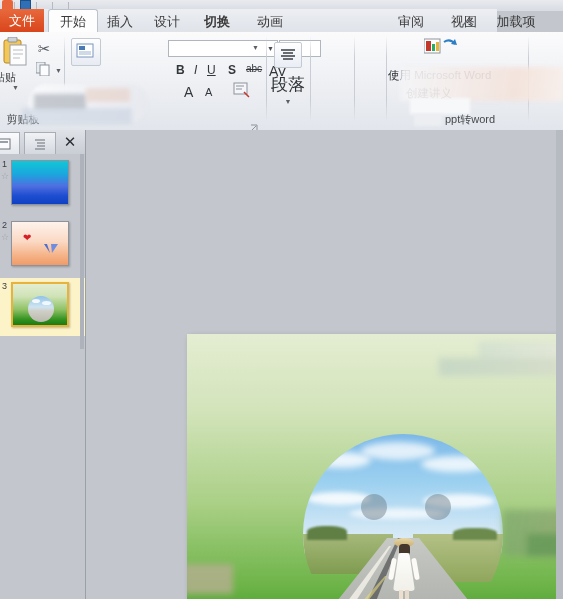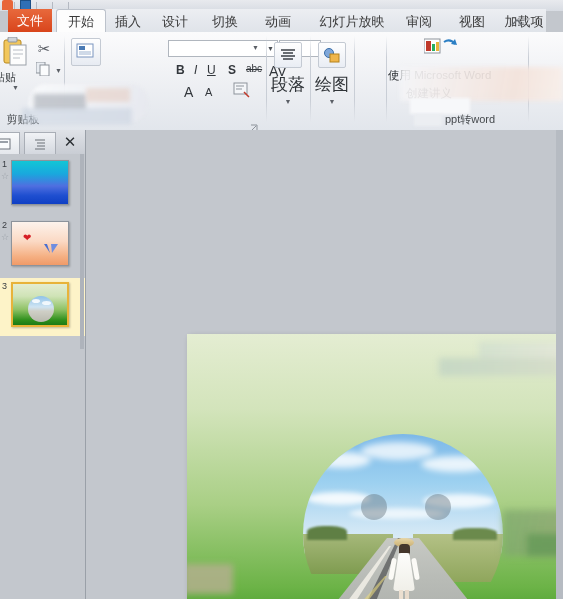--- a/index.html
+++ b/index.html
@@ -19,21 +19,21 @@
   }
   .qat-ico {
     position: absolute; top: 0px; width: 11px; height: 10px;
   }
   .qat-ico.a { left: 2px; background: #e8663a; border-radius: 2px 2px 0 0; }
   .qat-ico.b { left: 20px; background: #2f6fb5; border: 1px solid #1c4f86; box-sizing: border-box; }
   .qat-sep { position: absolute; top: 2px; width: 1px; height: 8px; background: #b4b9c2; }
 
   
   .tabbar {
-    position: absolute; left: 8px; top: 9px; width: 538px; height: 24px;
+    position: absolute; left: 0; top: 9px; width: 497px; height: 24px;
     background: linear-gradient(#eceef2, #dfe3e9);
   }
   .tab-file {
     position: absolute; left: 0; top: 0; width: 44px; height: 24px;
     background: linear-gradient(#e8693c, #d8431a);
     color: #fff; font-size: 13px; line-height: 24px; text-align: center;
     font-weight: normal;
   }
   .tab {
     position: absolute; top: 1px; height: 23px;
@@ -184,23 +184,22 @@
     <div class="qat-sep" style="left:52px;"></div>
     <div class="qat-sep" style="left:68px;"></div>
   </div>
 
   <div class="tabbar">
     <div class="tab-file">文件</div>
 
     <div class="tab active" style="left:48px; width:48px;">开始</div>
     <div class="tab" style="left:99px; width:42px;">插入</div>
     <div class="tab" style="left:143px;width:48px;">设计</div>
-    <div class="tab" style="left:196px;width:42px;">切换</div>
+    <div class="tab" style="left:196px;width:42px;font-weight:bold;">切换</div>
     <div class="tab" style="left:249px;width:42px;">动画</div>
-    <div class="tab" style="left:302px;width:84px;">幻灯片放映</div>
     <div class="tab" style="left:390px;width:42px;">审阅</div>
     <div class="tab" style="left:443px;width:42px;">视图</div>
     <div class="tab" style="left:489px;width:54px;">加载项</div>
 
     <div class="collapse-ico">
       <svg width="14" height="12" viewBox="0 0 14 12">
         <path d="M2 8 L7 3 L12 8" stroke="#6b7076" stroke-width="1.3" fill="none"></path>
       </svg>
     </div>
   </div>
@@ -277,30 +276,20 @@
       <div class="bico">
         <svg width="16" height="14" viewBox="0 0 16 14">
           <path d="M1 2 h14 M3 5 h10 M1 8 h14 M3 11 h10" stroke="#3a3f45" stroke-width="1.3"></path>
         </svg>
       </div>
       <div class="blabel">段落</div>
       <div class="bcaret">▼</div>
     </div>
     <div class="gsep" style="left:310px;"></div>
 
-    <div class="bigbtn" style="left:312px;">
-      <div class="bico">
-        <svg width="18" height="16" viewBox="0 0 18 16">
-          <circle cx="6" cy="6" r="4.5" fill="#7fa7d9" stroke="#3a6ea8"></circle>
-          <rect x="7" y="7" width="9" height="8" fill="#f0b64a" stroke="#b4821c"></rect>
-        </svg>
-      </div>
-      <div class="blabel">绘图</div>
-      <div class="bcaret">▼</div>
-    </div>
     <div class="gsep" style="left:354px;"></div>
 
     <div class="gsep" style="left:386px;"></div>
 
     <div class="rgroup" style="left:388px; width:140px;">
       <div class="pw-ico">
         <svg width="34" height="17" viewBox="0 0 34 17">
           <rect x="0" y="1" width="16" height="14" fill="#fff" stroke="#8d939b"></rect>
           <rect x="2" y="3" width="5" height="10" fill="#c0392b"></rect>
           <rect x="8" y="6" width="3" height="7" fill="#27ae60"></rect>

